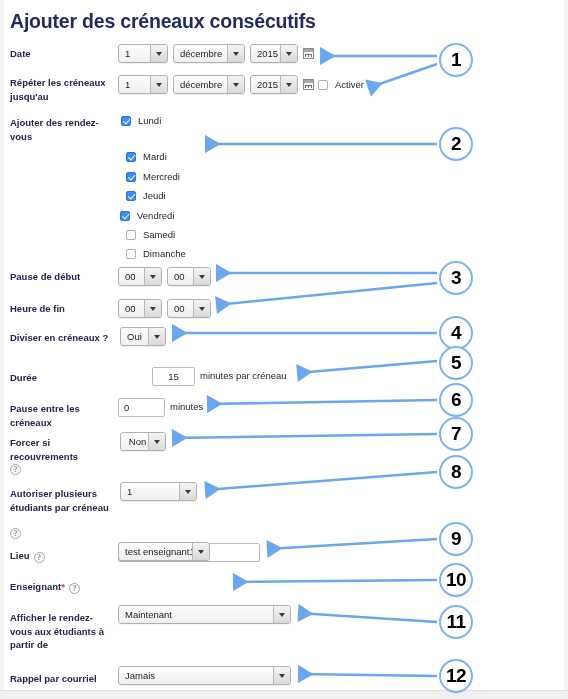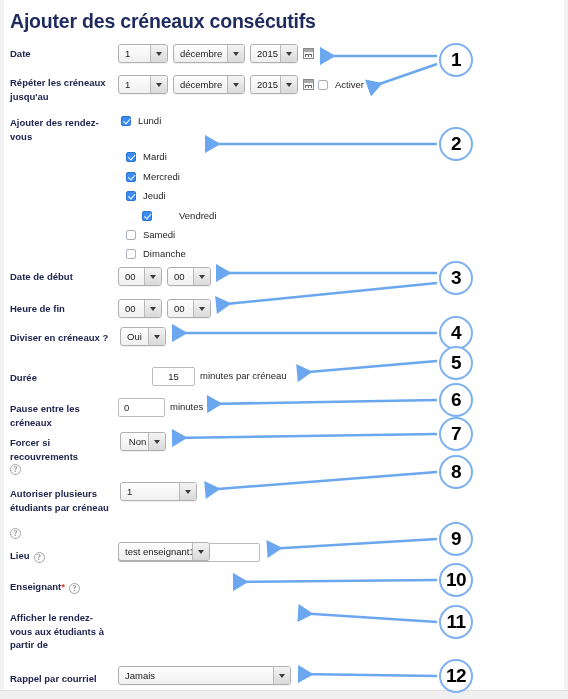--- a/index.html
+++ b/index.html
@@ -245,34 +245,34 @@
     <span class="cbtext">Mardi</span>
   </div>
   <div class="cbrow" style="left:126px; top:171px;justify-content:flex-end;">
     <span class="cb on"></span>
     <span class="cbtext">Mercredi</span>
   </div>
   <div class="cbrow" style="left:126px; top:190px;">
     <span class="cb on"></span>
     <span class="cbtext">Jeudi</span>
   </div>
-  <div class="cbrow" style="left:142px; top:210px;gap:20px;">
+  <div class="cbrow" style="left:120px; top:210px;">
     <span class="cb on"></span>
     <span class="cbtext">Vendredi</span>
   </div>
   <div class="cbrow" style="left:126px; top:229px;">
     <span class="cb"></span>
     <span class="cbtext">Samedi</span>
   </div>
   <div class="cbrow" style="left:126px; top:248px;">
     <span class="cb"></span>
     <span class="cbtext">Dimanche</span>
   </div>
 
-  <div class="lbl" style="left:10px; top:270px;">Date de début</div>
+  <div class="lbl" style="left:10px; top:270px;">Pause de début</div>
   <div class="sel" style="left:118px; top:267px; width:44px;">
     <span class="val">00</span>
     <span class="btn"></span>
   </div>
   <div class="sel" style="left:167px; top:267px; width:44px;">
     <span class="val">00</span>
     <span class="btn"></span>
   </div>
 
   <div class="lbl" style="left:10px; top:302px;">Heure de fin</div>
@@ -316,20 +316,24 @@
   <div class="lbl" style="left:10px; top:549px; width:100px;"><span>Lieu</span><span class="help inline">?</span></div>
   <div class="txt" style="left:118px; top:543px; width:142px;" title=""></div>
 
   <div class="lbl" style="left:10px; top:580px; width:105px;"><span>Enseignant</span><span class="req">*</span><span class="help inline">?</span></div>
   <div class="sel" style="left:118px; top:542px; width:92px;">
     <span class="val">test enseignant1</span>
     <span class="btn"></span>
   </div>
 
   <div class="lbl" style="left:10px; top:611px;">Afficher le rendez-vous aux étudiants à partir de</div>
+  <div class="sel" style="left:118px; top:605px; width:173px;">
+    <span class="val">Maintenant</span>
+    <span class="btn"></span>
+  </div>
 
   <div class="lbl" style="left:10px; top:672px;">Rappel par courriel</div>
   <div class="sel" style="left:118px; top:666px; width:173px;">
     <span class="val">Jamais</span>
     <span class="btn"></span>
   </div>
 
   <svg id="callouts" viewBox="0 0 568 699">
     <defs>
       <marker id="ah" markerWidth="7" markerHeight="7" refX="6" refY="3.5" orient="auto">

